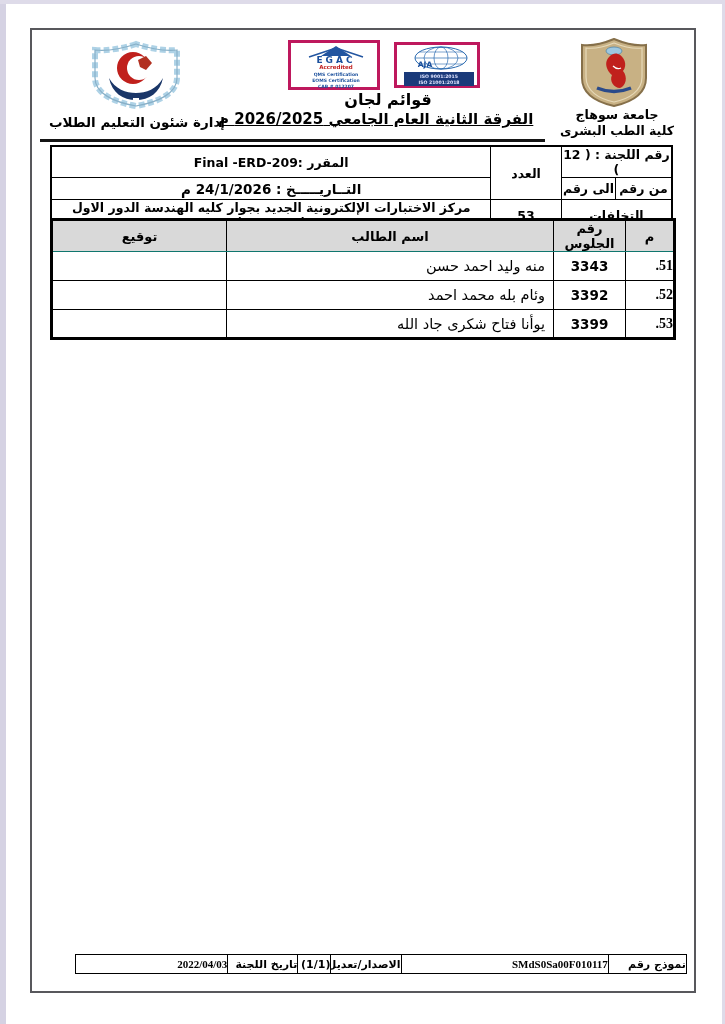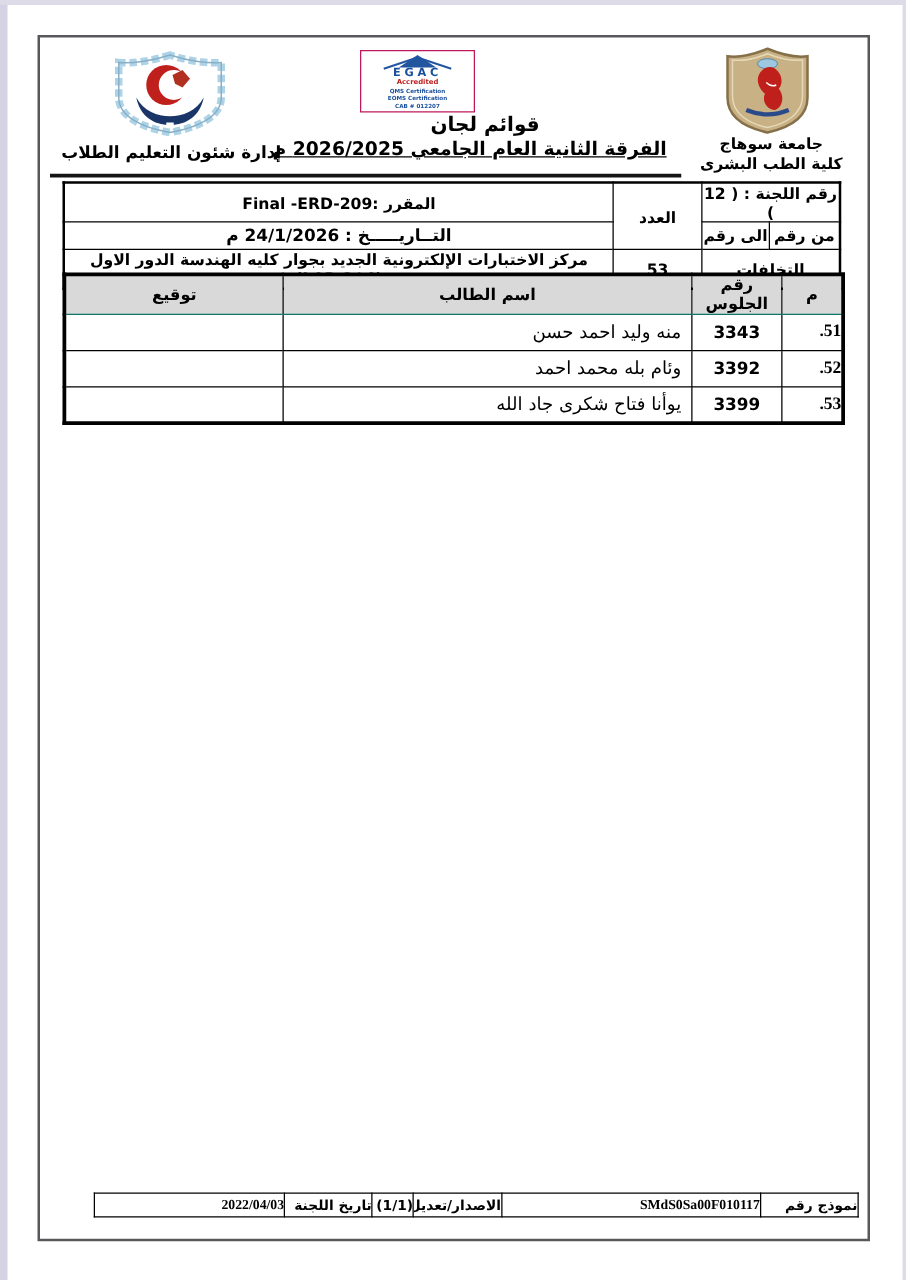--- a/index.html
+++ b/index.html
@@ -15,21 +15,21 @@
     border:2px solid #58585c; background:#ffffff;
   }
   .abs { position:absolute; }
 
   
   .caption { font-weight:bold; color:#000; text-align:center; direction:rtl; white-space:nowrap; }
   .left-caption  { left:10px;  top:84px; width:190px; font-size:13.5px; }
   .right-caption { left:521px; top:77px; width:128px; font-size:12.5px; line-height:15.5px; }
   .doc-title    { left:246px; top:60px; width:220px; font-size:16px; font-weight:bold; text-align:center; direction:rtl; }
   .doc-subtitle { left:186px; top:80px; width:340px; font-size:15px; font-weight:bold; text-align:left; direction:rtl; white-space:nowrap;text-decoration:underline; }
-  .cert-box { background:#fff; border:1px solid #be185d; }
+  .cert-box { background:#fff; border:3px solid #be185d; }
   .header-rule { left:8px; top:109px; width:505px; height:3px; background:#141414; }
 
   
   table { border-collapse:collapse; table-layout:fixed; direction:rtl; }
   td { border:1px solid #000; overflow:hidden; }
 
   .info-table { left:18px; top:115px; width:623px; }
   .info-table td { font-weight:bold; font-size:12.5px; text-align:center; vertical-align:middle; }
   .info-table { border:2.5px solid #000; }
   .r1 td { height:22px; }
@@ -80,20 +80,34 @@
       <path d="M45,3 L30,13 L60,13 Z" fill="#2255a0"></path>
       <path d="M45,5 L18,14 M45,5 L72,14" stroke="#2255a0" stroke-width="1.5" fill="none"></path>
       <text x="45" y="20" text-anchor="middle" font-size="9" font-weight="bold" fill="#1a4f9c" letter-spacing="3" font-family="DejaVu Sans, sans-serif">EGAC</text>
       <text x="45" y="26" text-anchor="middle" font-size="5.5" font-weight="bold" fill="#c02020" font-family="DejaVu Sans, sans-serif">Accredited</text>
       <text x="45" y="33" text-anchor="middle" font-size="4.5" font-weight="bold" fill="#1a4f9c" font-family="DejaVu Sans, sans-serif">QMS Certification</text>
       <text x="45" y="39" text-anchor="middle" font-size="4.5" font-weight="bold" fill="#1a4f9c" font-family="DejaVu Sans, sans-serif">EOMS Certification</text>
       <text x="45" y="45" text-anchor="middle" font-size="4.5" font-weight="bold" fill="#1a4f9c" font-family="DejaVu Sans, sans-serif">CAB # 012207</text>
     </svg>
   </div>
 
+  <div class="abs cert-box" style="left:362px; top:12px; width:86px; height:46px;">
+    <svg width="84" height="44" viewBox="0 0 84 44">
+      <ellipse cx="44" cy="13" rx="26" ry="11" fill="none" stroke="#2a6ab0" stroke-width="1"></ellipse>
+      <ellipse cx="44" cy="13" rx="17" ry="11" fill="none" stroke="#2a6ab0" stroke-width="0.7"></ellipse>
+      <ellipse cx="44" cy="13" rx="7" ry="11" fill="none" stroke="#2a6ab0" stroke-width="0.7"></ellipse>
+      <line x1="18" y1="13" x2="70" y2="13" stroke="#2a6ab0" stroke-width="0.7"></line>
+      <line x1="22" y1="7" x2="66" y2="7" stroke="#2a6ab0" stroke-width="0.6"></line>
+      <line x1="22" y1="19" x2="66" y2="19" stroke="#2a6ab0" stroke-width="0.6"></line>
+      <text x="28" y="22" text-anchor="middle" font-size="7.5" font-weight="bold" fill="#1a4f9c" font-family="DejaVu Sans, sans-serif">AJA</text>
+      <rect x="7" y="27" width="70" height="14" fill="#1a3a7a"></rect>
+      <text x="42" y="33" text-anchor="middle" font-size="4.6" font-weight="bold" fill="#dfe4ff" font-family="DejaVu Sans, sans-serif">ISO 9001:2015</text>
+      <text x="42" y="39" text-anchor="middle" font-size="4.6" font-weight="bold" fill="#dfe4ff" font-family="DejaVu Sans, sans-serif">ISO 21001:2018</text>
+    </svg>
+  </div>
 
   <div class="abs doc-title">قوائم لجان</div>
   <div class="abs doc-subtitle">الفرقة الثانية العام الجامعي 2026/2025 م</div>
 
   <div class="abs" style="left:541px; top:6px;">
     <svg width="82" height="72" viewBox="0 0 82 72">
       <path d="M41,3 C29,8 17,10 9,9 L9,42 C9,58 23,66 41,70 C59,66 73,58 73,42 L73,9 C65,10 53,8 41,3 Z" fill="#c8b184" stroke="#86704a" stroke-width="2"></path>
       <path d="M41,7 C31,11 21,13 13,12 L13,41 C13,55 26,63 41,66 C56,63 69,55 69,41 L69,12 C61,13 51,11 41,7 Z" fill="none" stroke="#e6d9b8" stroke-width="1.2"></path>
       <ellipse cx="41" cy="15" rx="8" ry="4" fill="#9ec8e0" stroke="#5588aa" stroke-width="0.8"></ellipse>
       <path d="M37,20 C30,26 34,35 39,39 C36,45 41,52 47,52 C53,50 55,41 50,35 C55,29 51,20 45,18 C42,17 39,18 37,20 Z" fill="#c0201c"></path>

